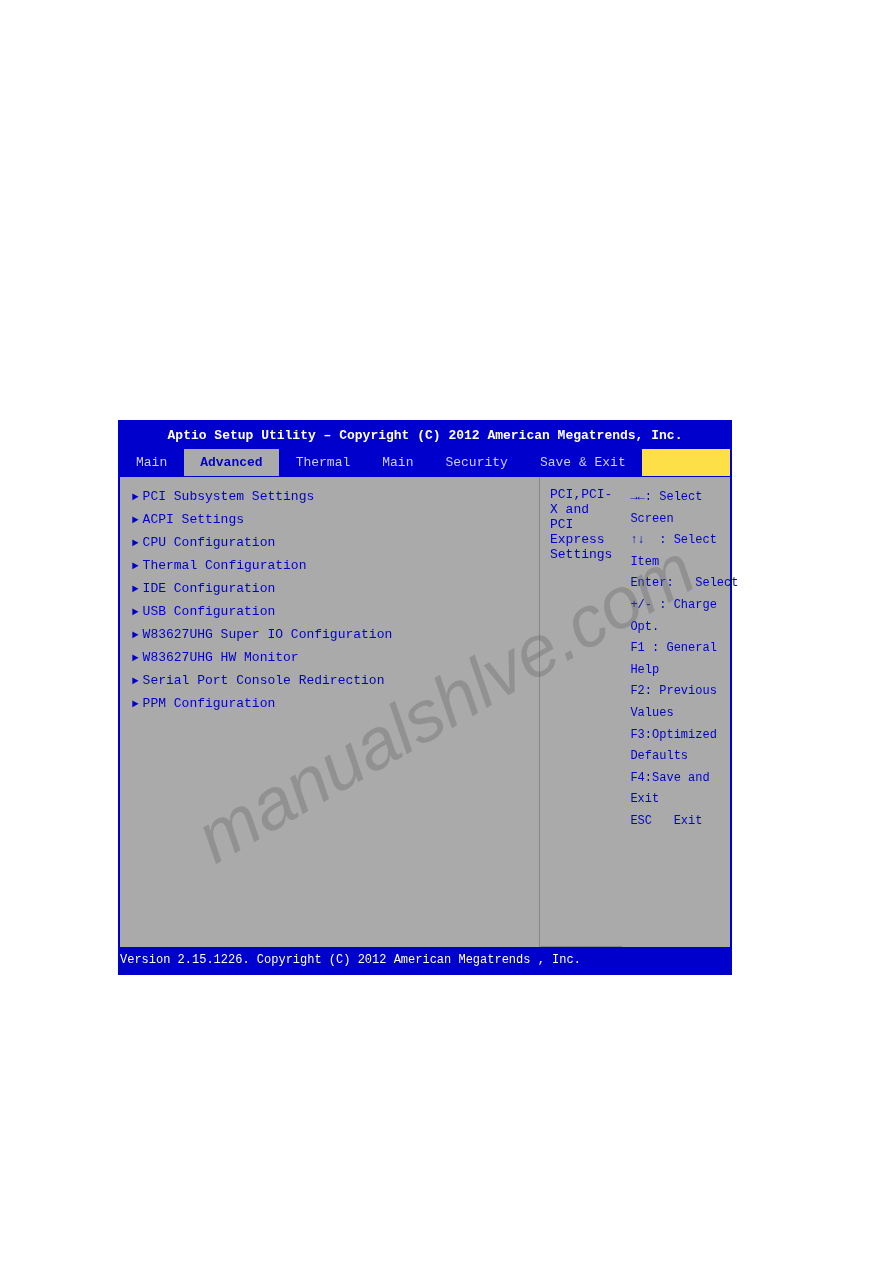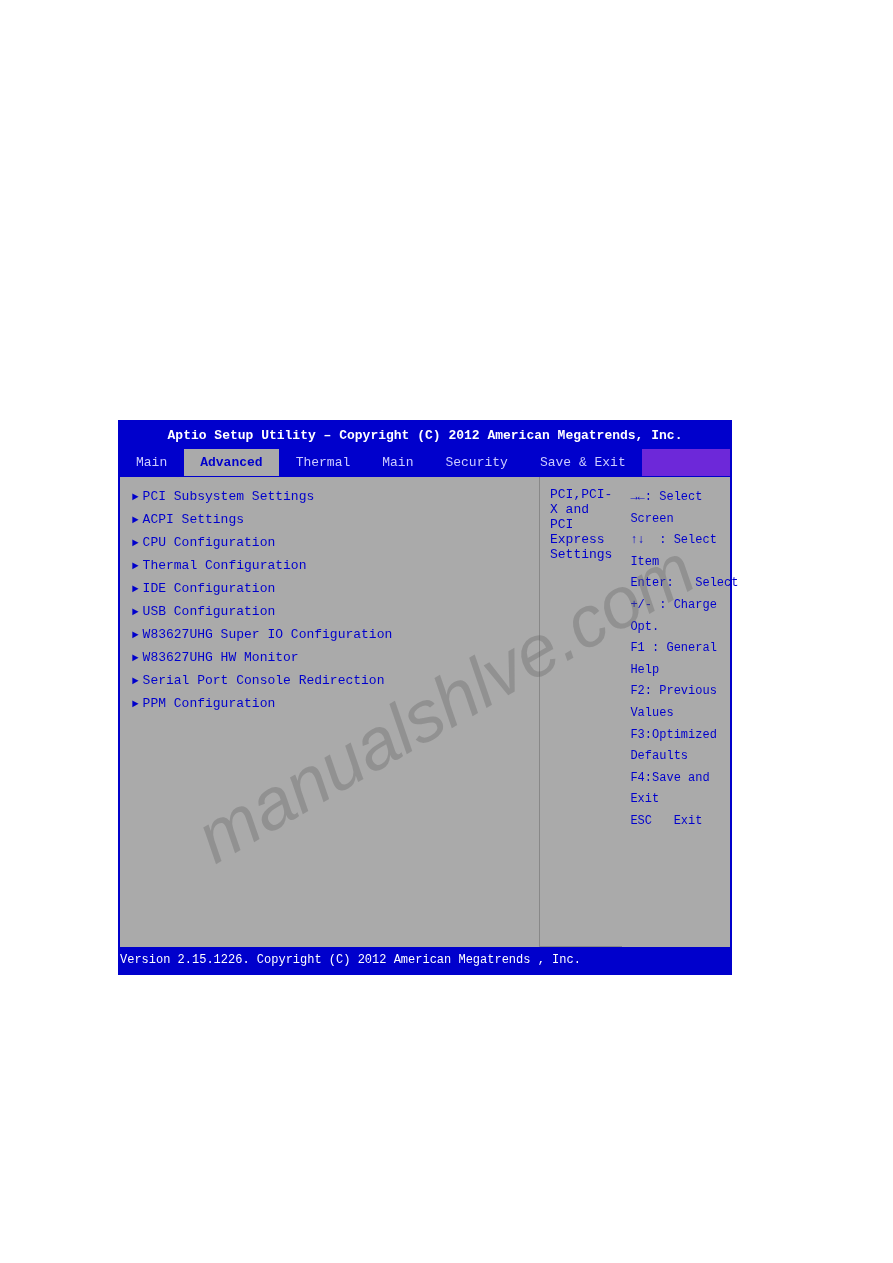--- a/index.html
+++ b/index.html
@@ -28,21 +28,21 @@
       text-align: center;
       padding: 6px 0;
       font-size: 13px;
       font-weight: bold;
       font-family: 'Courier New', Courier, monospace;
     }
 
     
     .bios-nav {
       display: flex;
-      background: #6d28d9;
+      background: #fde047;
       border-bottom: 1px solid #0000cc;
     }
 
     .bios-nav-item {
       color: #ccccff;
       padding: 6px 16px;
       font-size: 13px;
       cursor: pointer;
       font-family: 'Courier New', Courier, monospace;
       background: #0000cc;

